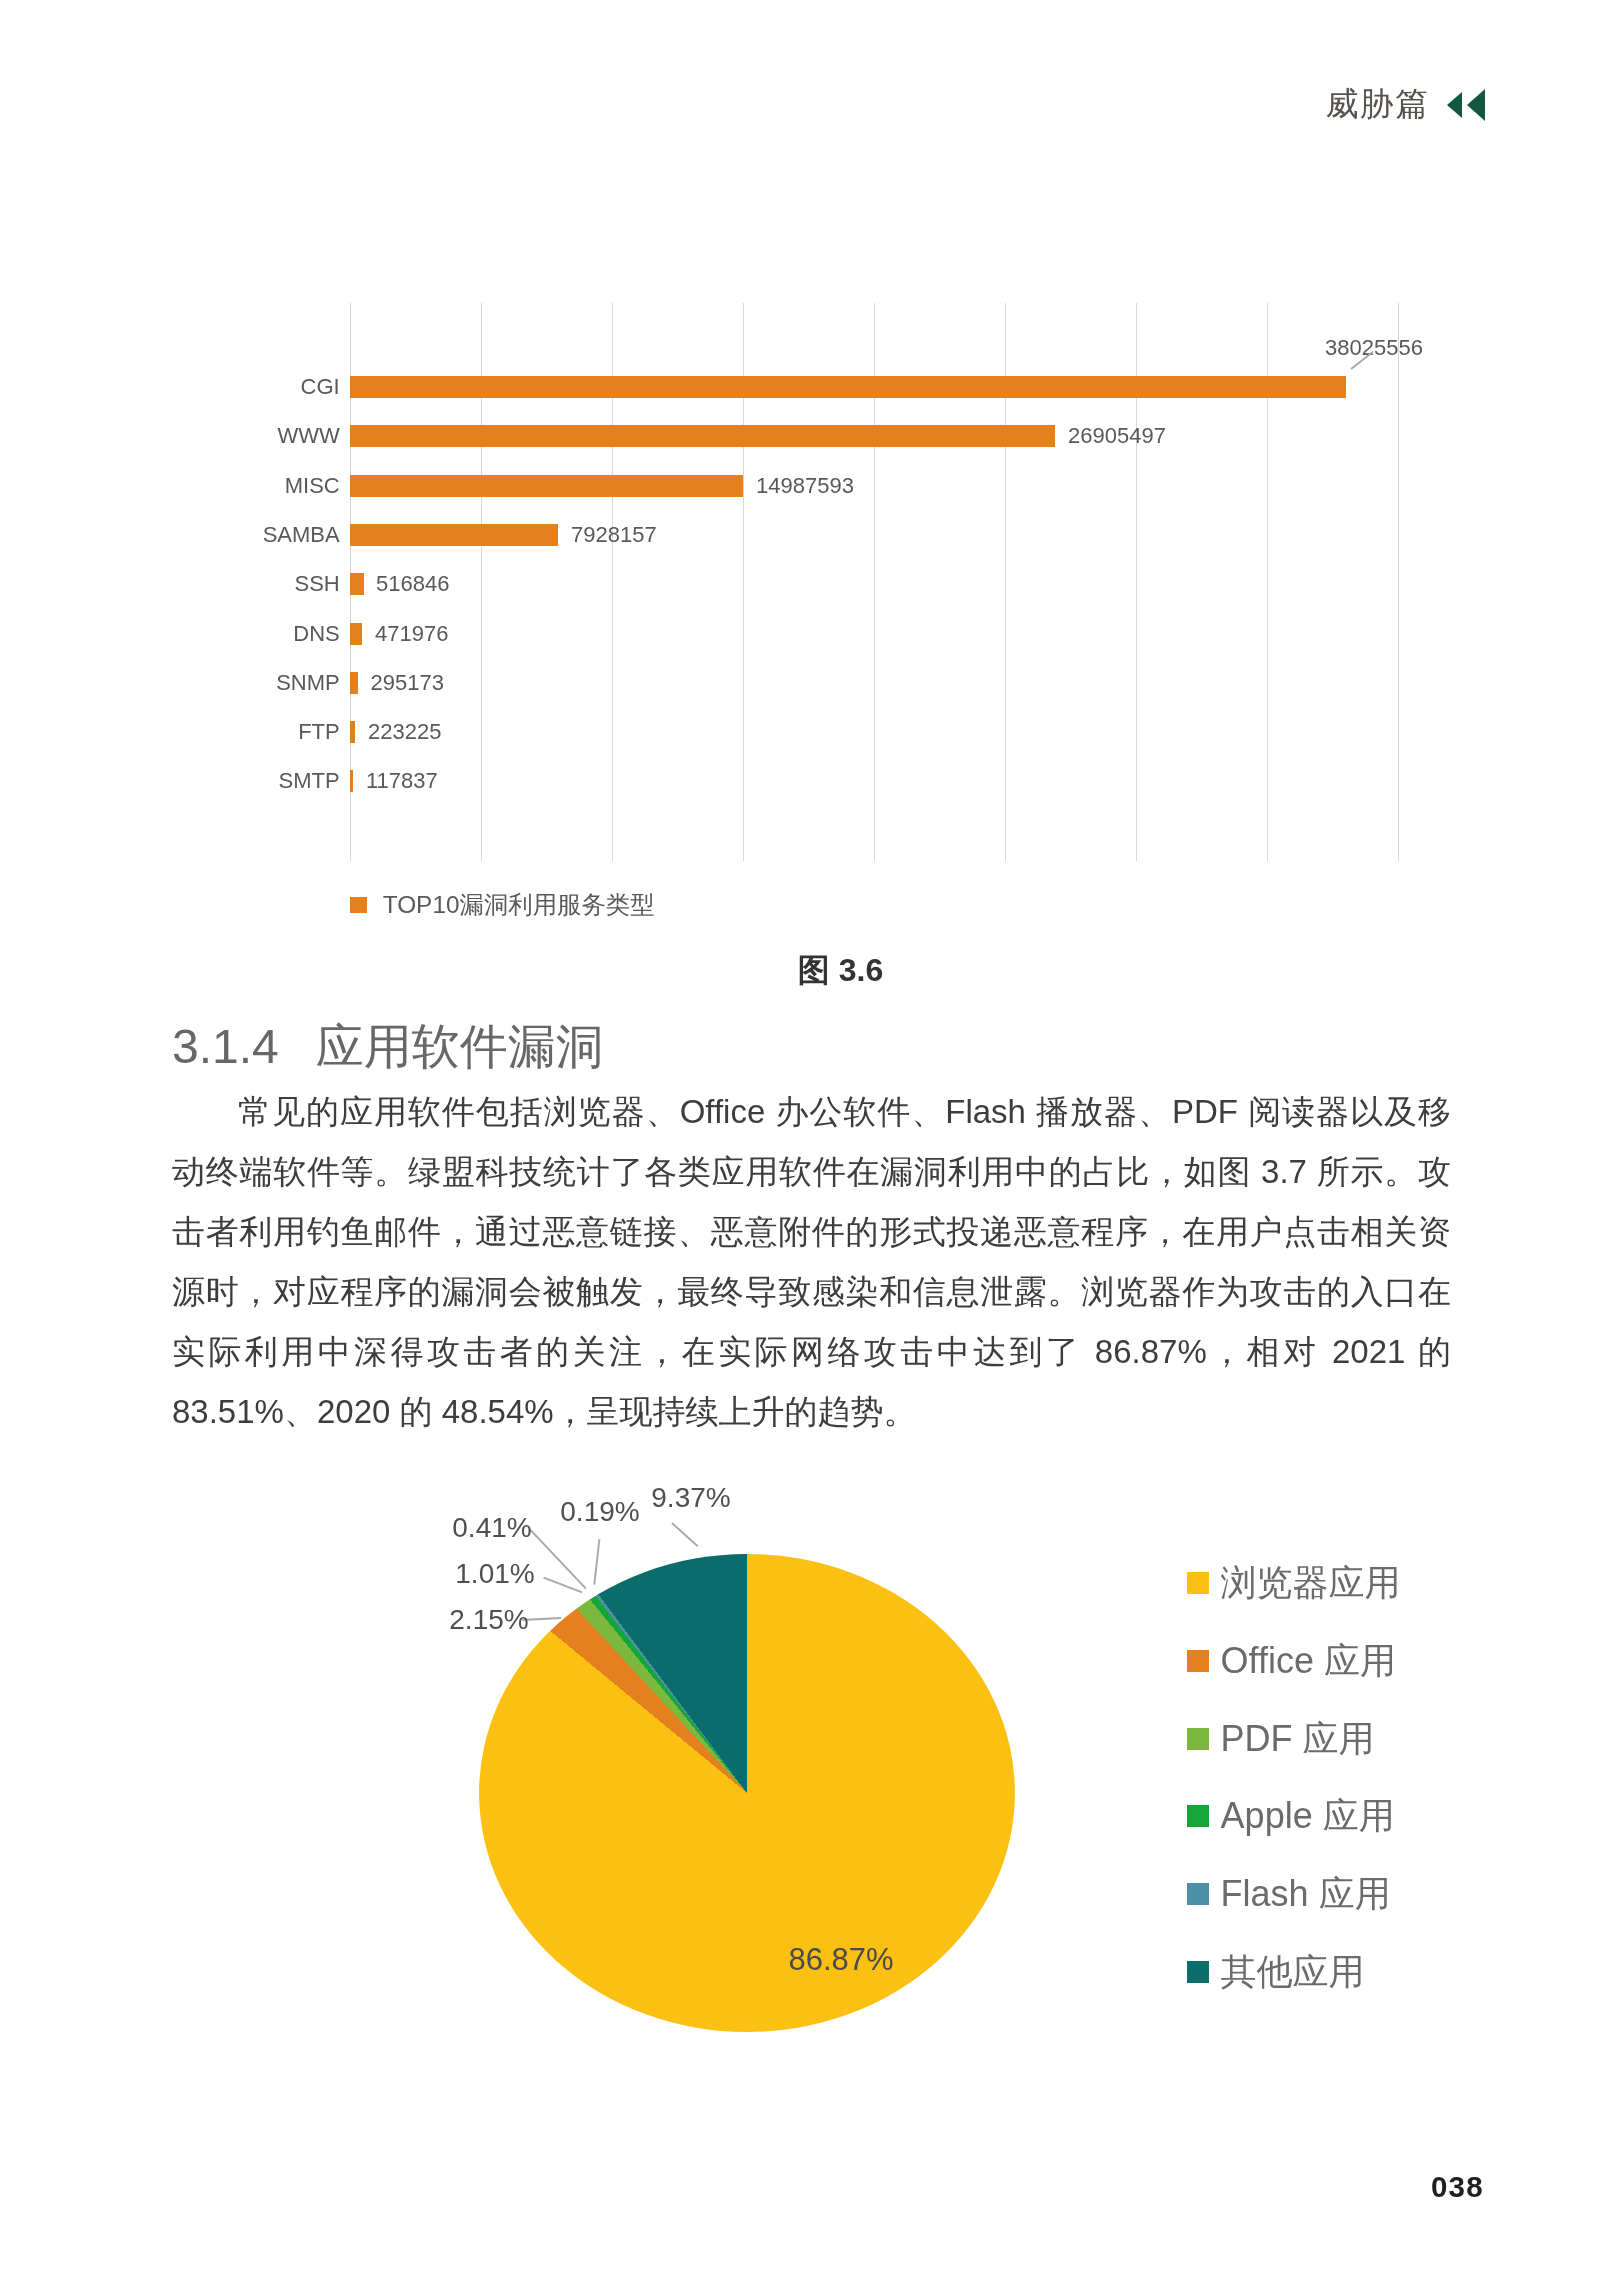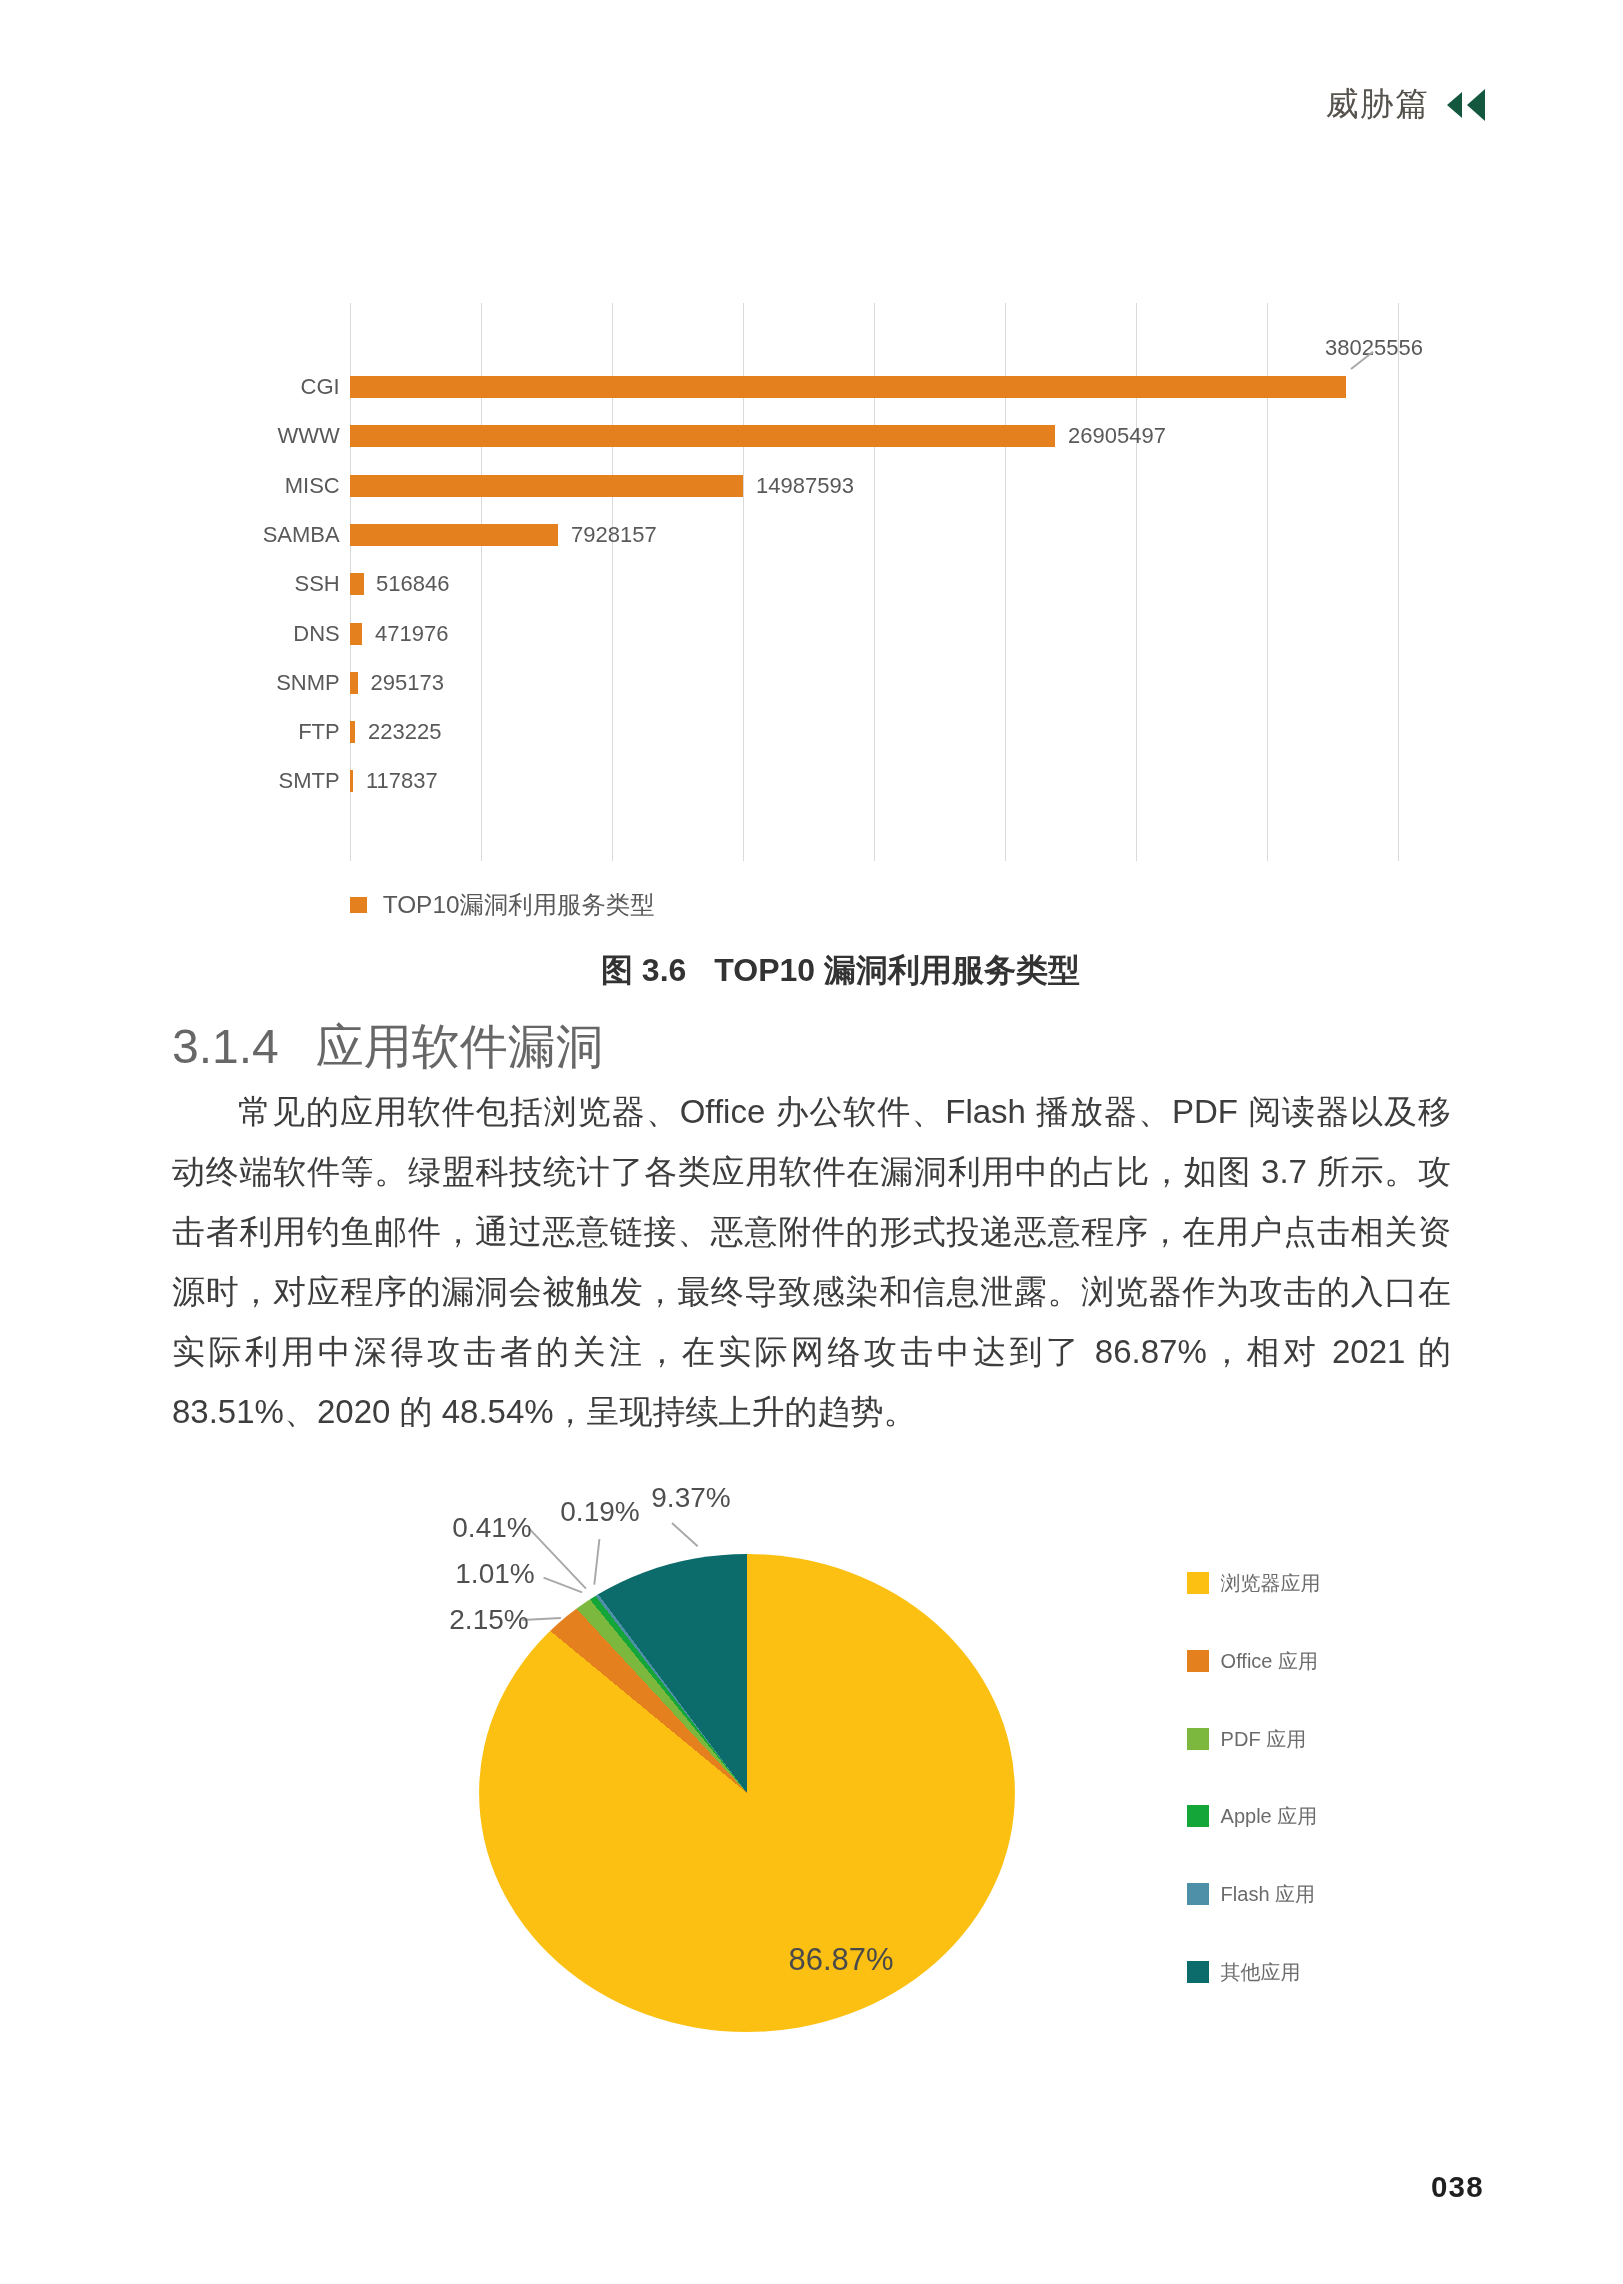--- a/index.html
+++ b/index.html
@@ -42,21 +42,21 @@
     color:#3d3d3d; text-align:justify; text-indent:2em; margin:0;}
   
   .piefig{position:absolute; left:385px; top:1464px; width:963px; height:642px;}
   .pie{position:absolute; left:123px; top:90px; width:478px; height:478px; border-radius:50%;
     transform:scaleX(1.121);}
   .pie-leaders{position:absolute; left:0; top:0; width:963px; height:642px; pointer-events:none;}
   .pct-label{position:absolute; transform:translate(-50%,-50%); font-size:28px; color:#4f4f4f; white-space:nowrap;}
   .pct-inside{font-size:31px; color:#4a4a4a;}
   .pie-legend-item{position:absolute; left:802px; display:flex; align-items:center; gap:11.6px; height:28px;}
   .pie-legend-swatch{width:22px; height:22px; flex:0 0 auto;}
-  .pie-legend-label{font-size:20px; color:#6b6b6b; white-space:nowrap;}
+  .pie-legend-label{font-size:36px; color:#6b6b6b; white-space:nowrap;}
   
   .page-num{position:absolute; right:140px; top:2170px; font-size:29.5px; font-weight:bold; color:#1f1f1f; letter-spacing:1.3px;}
   .watermark{position:absolute; right:33px; top:2217px; font-size:46px; font-weight:bold;
     color:#ffffff; -webkit-text-stroke:1.9px #000000; text-shadow:3.2px 3.2px 0 #000000; letter-spacing:2.6px; white-space:nowrap;}
 </style>
 </head>
 <body>
 
 <div class="page">
 
@@ -117,21 +117,20 @@
       </div>
     </div>
 
   <div class="chart-legend">
     <span class="legend-swatch"></span>
     <span class="chart-legend-text">TOP10漏洞利用服务类型</span>
   </div>
 
   <div class="fig-caption cap-36">
     <span>图 3.6</span>
-    <span>TOP10 漏洞利用服务类型</span>
   </div>
 
   <div class="section-heading">
     <span>3.1.4</span>
     <span>应用软件漏洞</span>
   </div>
 
   <p class="body-par">常见的应用软件包括浏览器、Office 办公软件、Flash 播放器、PDF 阅读器以及移动终端软件等。绿盟科技统计了各类应用软件在漏洞利用中的占比，如图 3.7 所示。攻击者利用钓鱼邮件，通过恶意链接、恶意附件的形式投递恶意程序，在用户点击相关资源时，对应程序的漏洞会被触发，最终导致感染和信息泄露。浏览器作为攻击的入口在实际利用中深得攻击者的关注，在实际网络攻击中达到了 86.87%，相对 2021 的 83.51%、2020 的 48.54%，呈现持续上升的趋势。</p>
 
   <div class="piefig">

